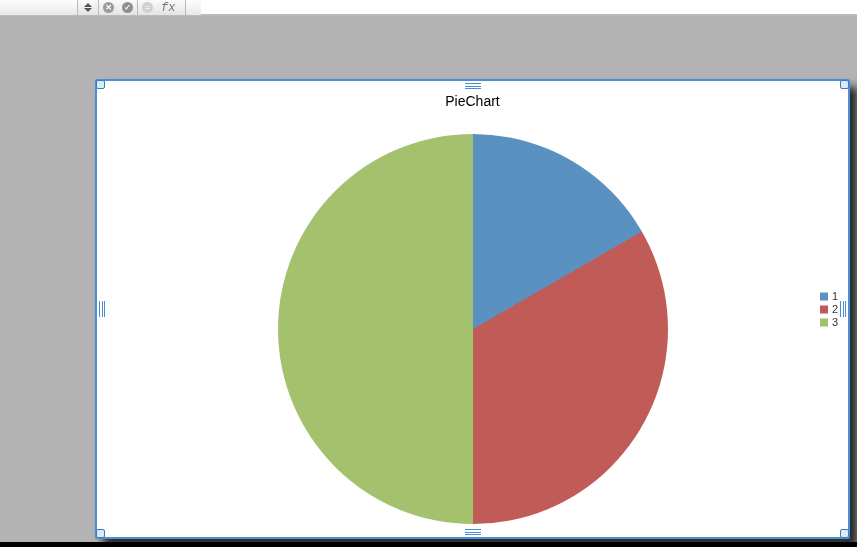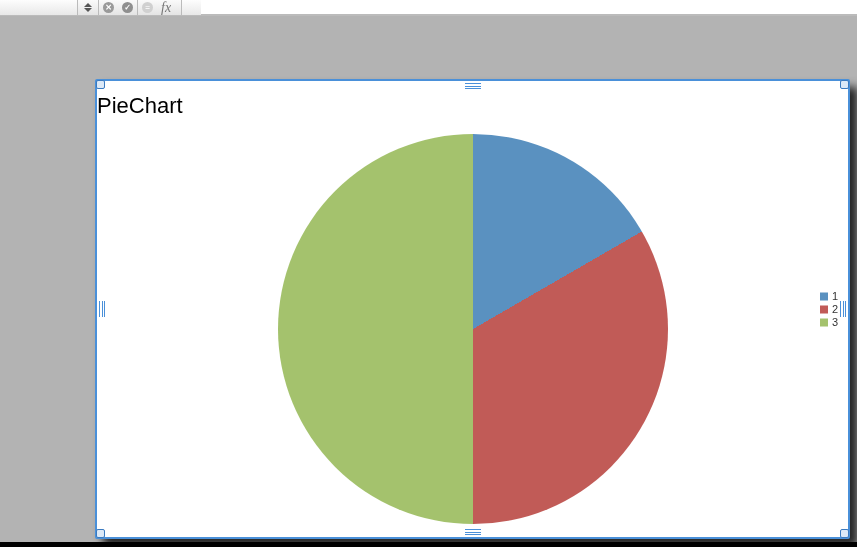--- a/index.html
+++ b/index.html
@@ -74,23 +74,23 @@
     font-weight: bold;
     color: #fff;
     line-height: 1;
   }
   .round-ico.cancel  { background: #9a9a9a; }
   .round-ico.accept  { background: #8f8f8f; }
   .round-ico.disabled{ background: #d0d0d0; color:#f5f5f5;}
 
   .fx-label {
     font-style: italic;
-    font-family: Liberation Serif, serif;
+    font-family: Liberation Mono, monospace;
     color: #777;
-    font-size: 14px;
+    font-size: 12px;
     padding-right: 6px;
   }
 
   .formula-bar {
     position: absolute;
     top: 0;
     left: 201px;
     right: 0;
     height: 15px;
     background: #fff;
@@ -153,21 +153,22 @@
   .mm-b  { bottom: 2px; left: 50%; transform: translateX(-50%); }
   .mm-l  { left: 2px; top: 50%; transform: translateY(-50%); }
   .mm-r  { right: 2px; top: 50%; transform: translateY(-50%); }
 
   
   .chart-title {
     position: absolute;
     top: 12px;
     left: 0;
     right: 0;
-    font-size: 22px;
+    text-align: center;
+    font-size: 14px;
     color: #000;
   }
 
   .pie-wrap {
     position: absolute;
     top: 50px;
     left: 0;
     right: 0;
     bottom: 10px;
     display: flex;

